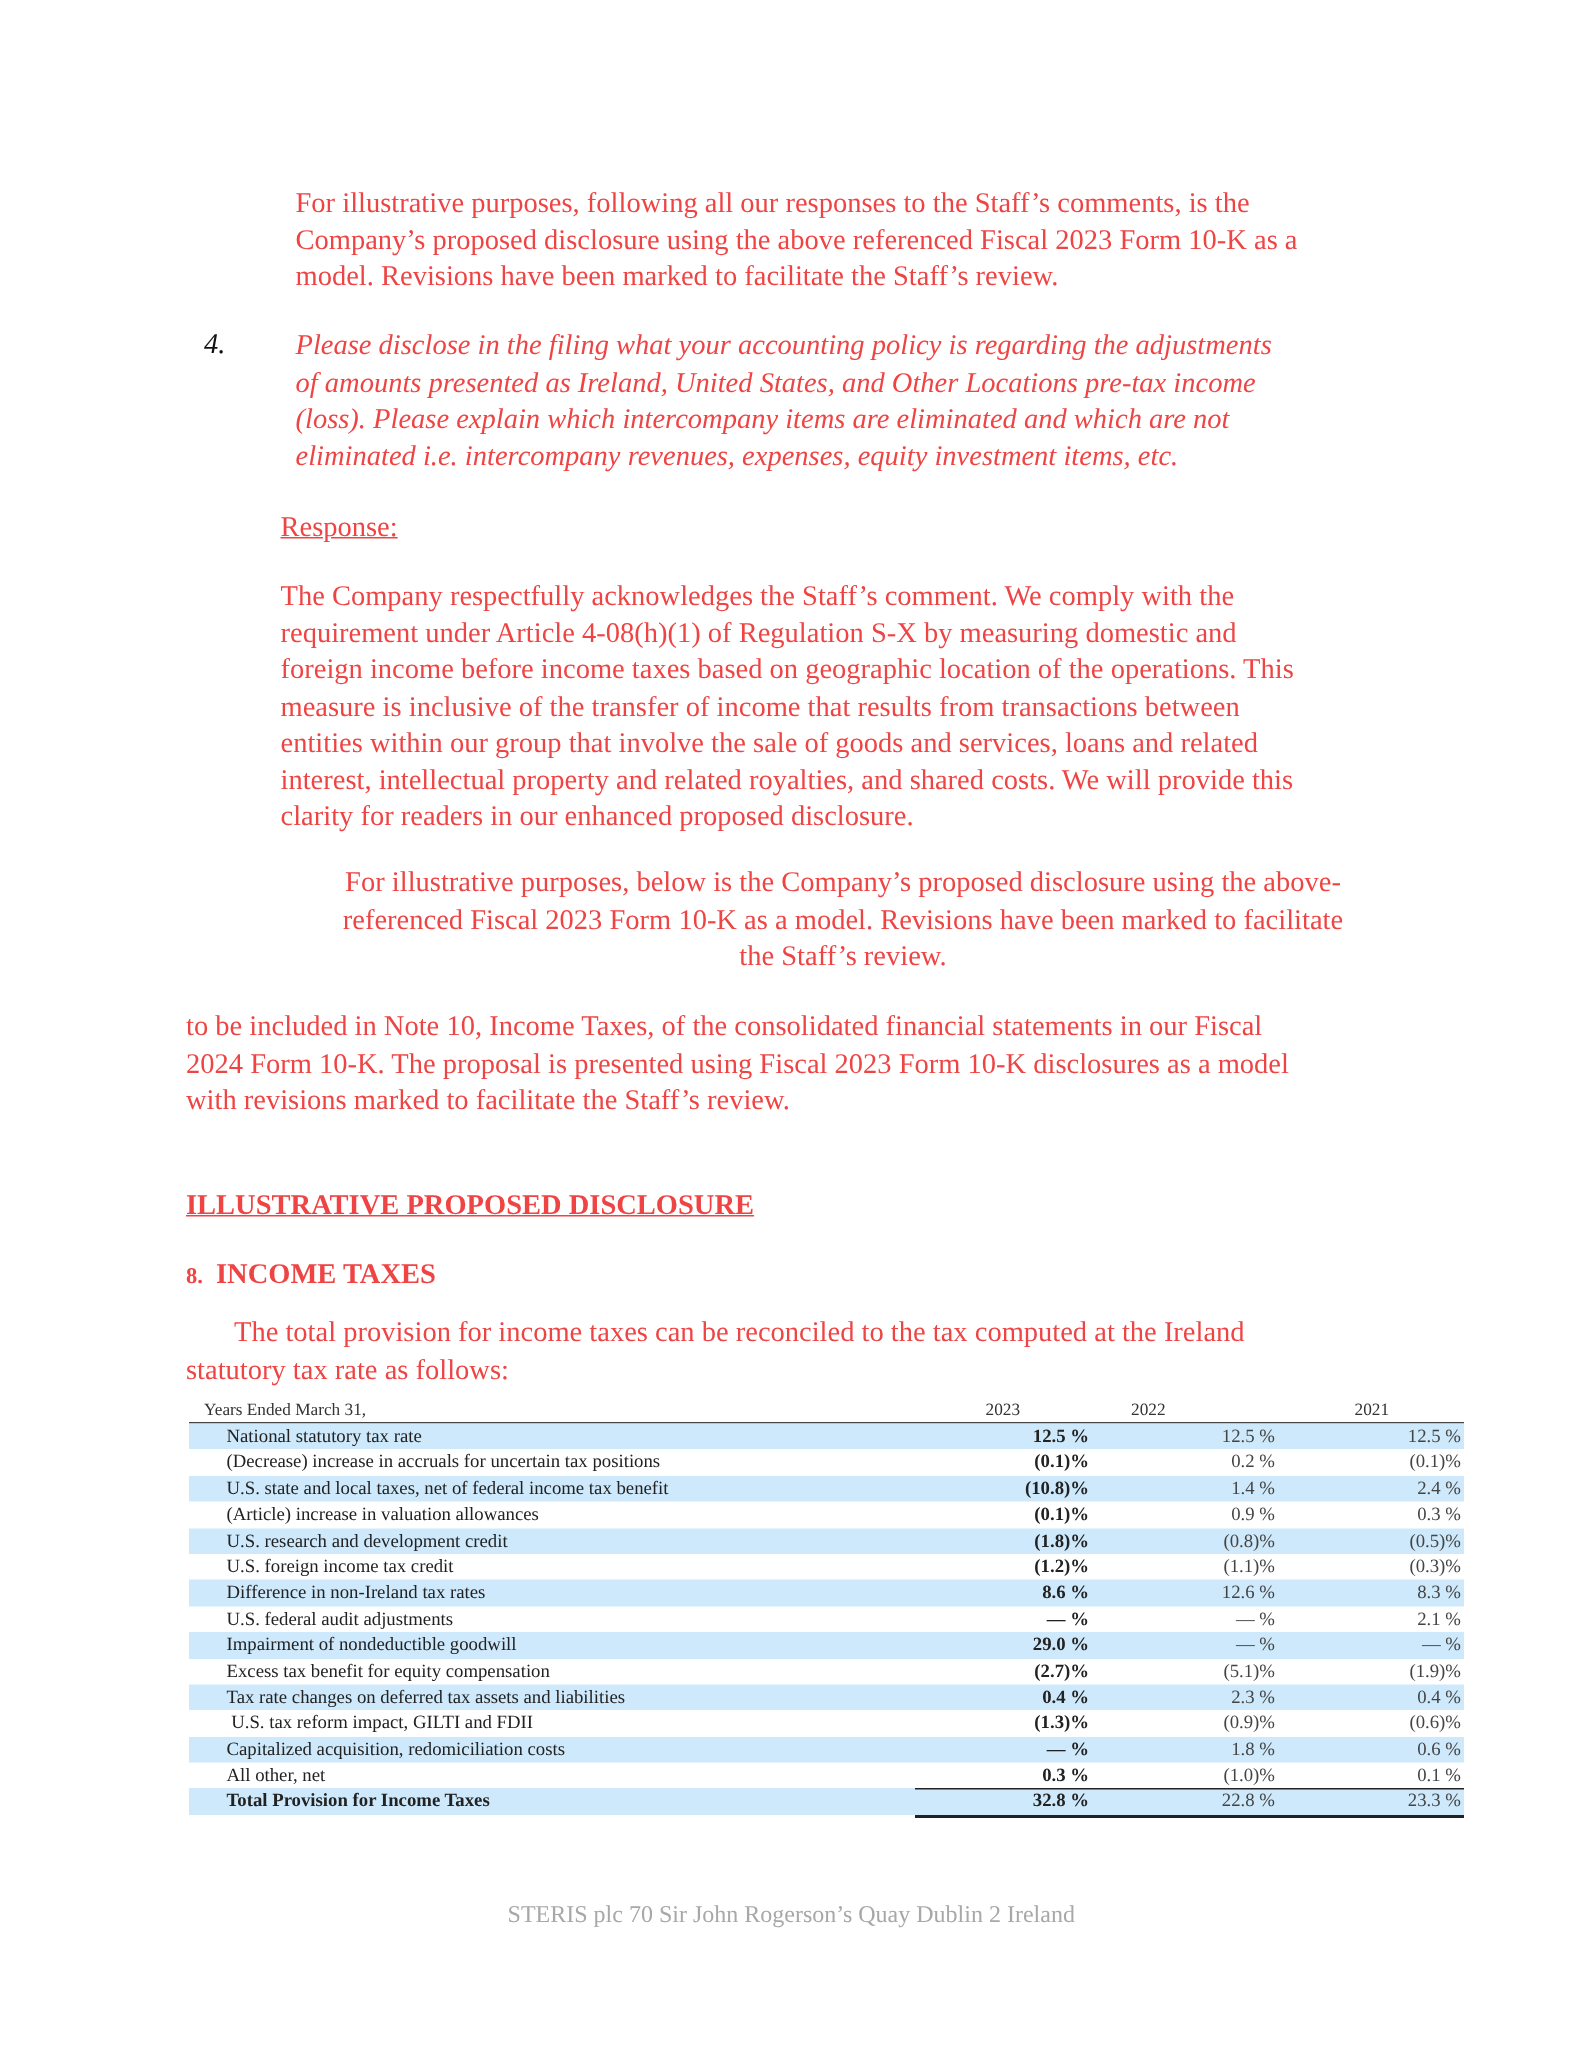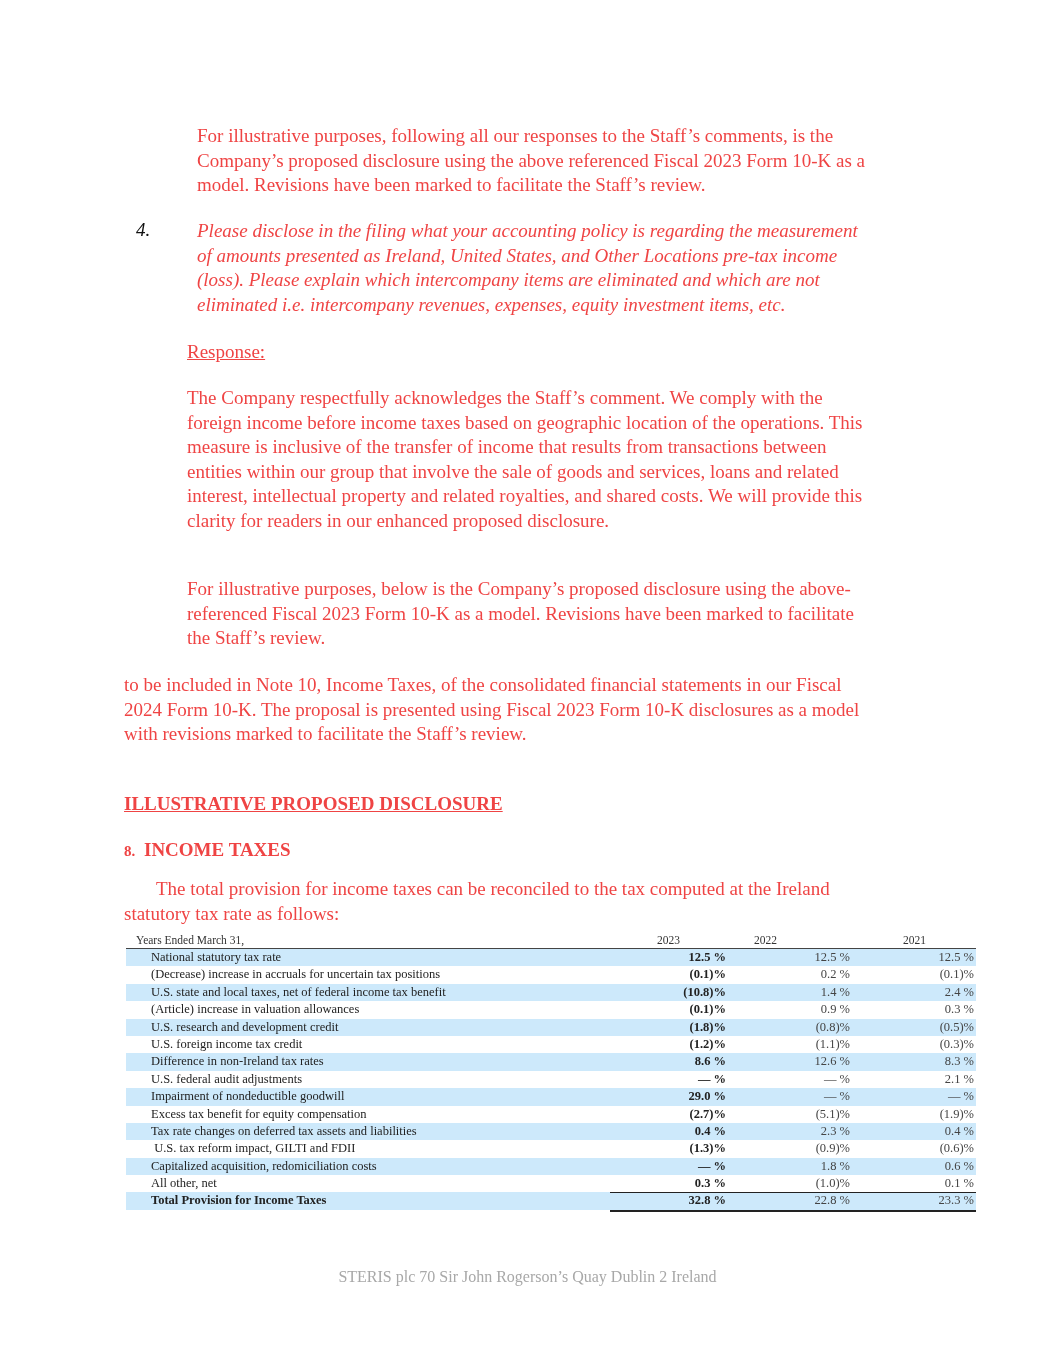--- a/index.html
+++ b/index.html
@@ -32,38 +32,39 @@
 <body>
 
 <div class="p" style="left:197px; top:124px; width:740px;">
   <div>For illustrative purposes, following all our responses to the Staff’s comments, is the</div>
   <div>Company’s proposed disclosure using the above referenced Fiscal 2023 Form 10-K as a</div>
   <div>model. Revisions have been marked to facilitate the Staff’s review.</div>
 </div>
 
 <div class="num" style="left:136px; top:219px;">4.</div>
 <div class="p it" style="left:197px; top:219px; width:740px;">
-  <div>Please disclose in the filing what your accounting policy is regarding the measurement</div>
+  <div>Please disclose in the filing what your accounting policy is regarding the adjustments</div>
   <div>of amounts presented as Ireland, United States, and Other Locations pre-tax income</div>
   <div>(loss). Please explain which intercompany items are eliminated and which are not</div>
   <div>eliminated i.e. intercompany revenues, expenses, equity investment items, etc.</div>
 </div>
 
 <div class="p u" style="left:187px; top:340px;">Response:</div>
 
 <div class="p" style="left:187px; top:386px; width:750px;">
   <div>The Company respectfully acknowledges the Staff’s comment. We comply with the</div>
+  <div>requirement under Article 4-08(h)(1) of Regulation S-X by measuring domestic and</div>
   <div>foreign income before income taxes based on geographic location of the operations. This</div>
   <div>measure is inclusive of the transfer of income that results from transactions between</div>
   <div>entities within our group that involve the sale of goods and services, loans and related</div>
   <div>interest, intellectual property and related royalties, and shared costs. We will provide this</div>
   <div>clarity for readers in our enhanced proposed disclosure.</div>
 </div>
 
-<div class="p" style="left:187px; top:577px; width:750px;">
+<div class="p" style="left:187px; top:577px; width:750px;text-align:center;">
   <div>For illustrative purposes, below is the Company’s proposed disclosure using the above-</div>
   <div>referenced Fiscal 2023 Form 10-K as a model. Revisions have been marked to facilitate</div>
   <div>the Staff’s review.</div>
 </div>
 
 <div class="p" style="left:124px; top:673px; width:820px;">
   <div>to be included in Note 10, Income Taxes, of the consolidated financial statements in our Fiscal</div>
   <div>2024 Form 10-K. The proposal is presented using Fiscal 2023 Form 10-K disclosures as a model</div>
   <div>with revisions marked to facilitate the Staff’s review.</div>
 </div>

